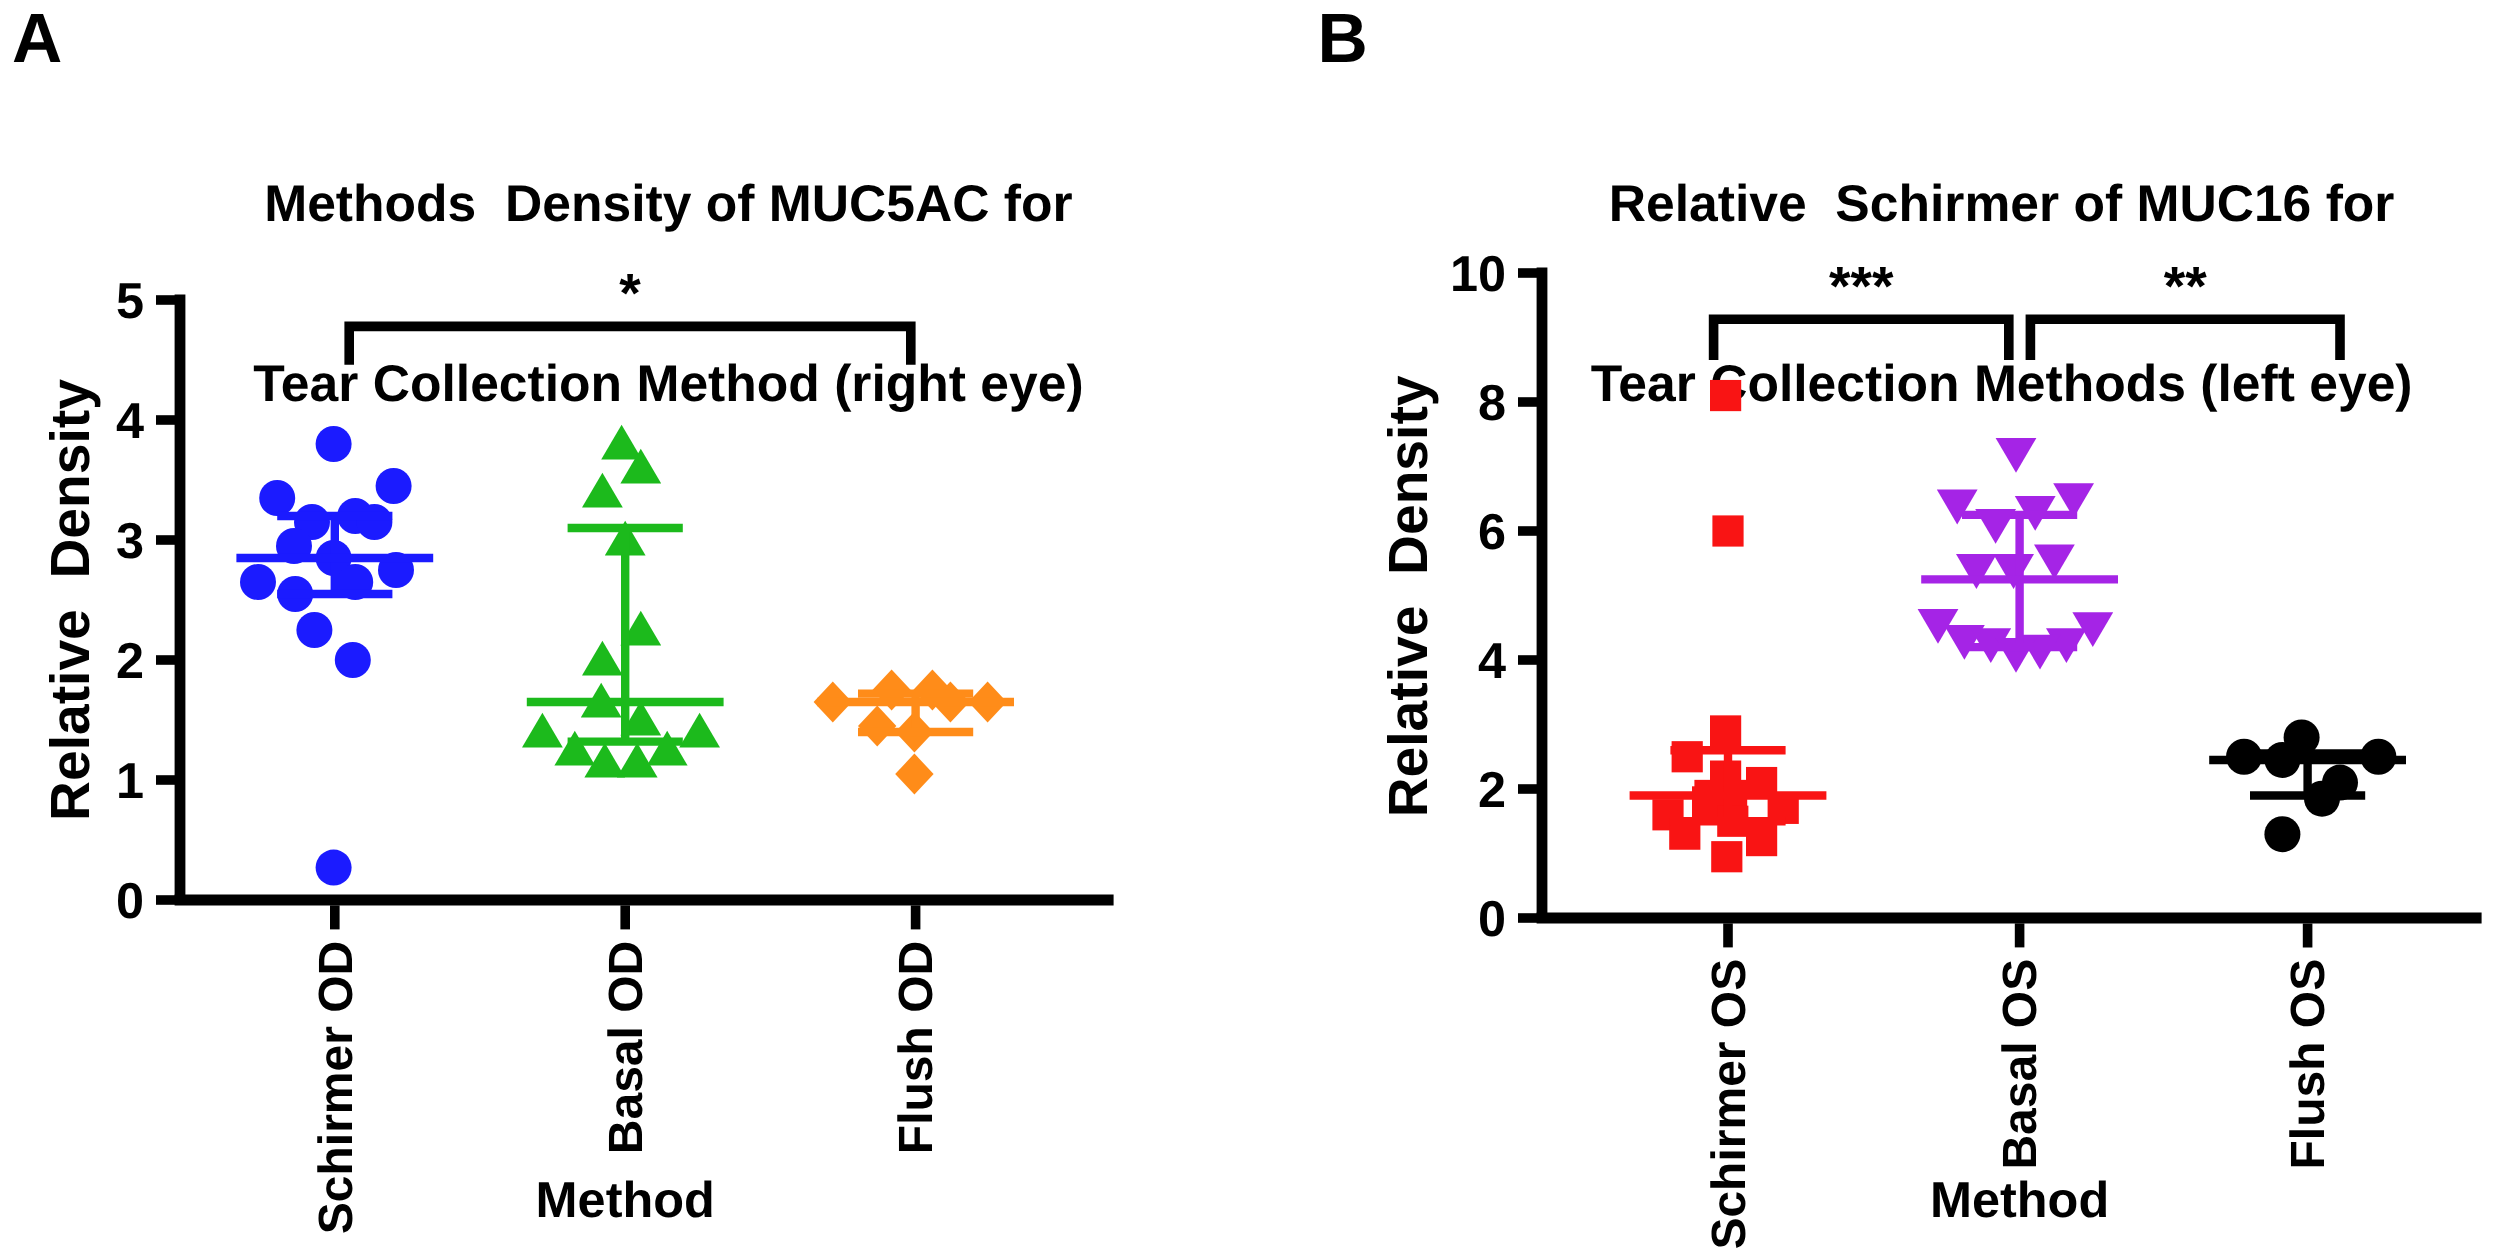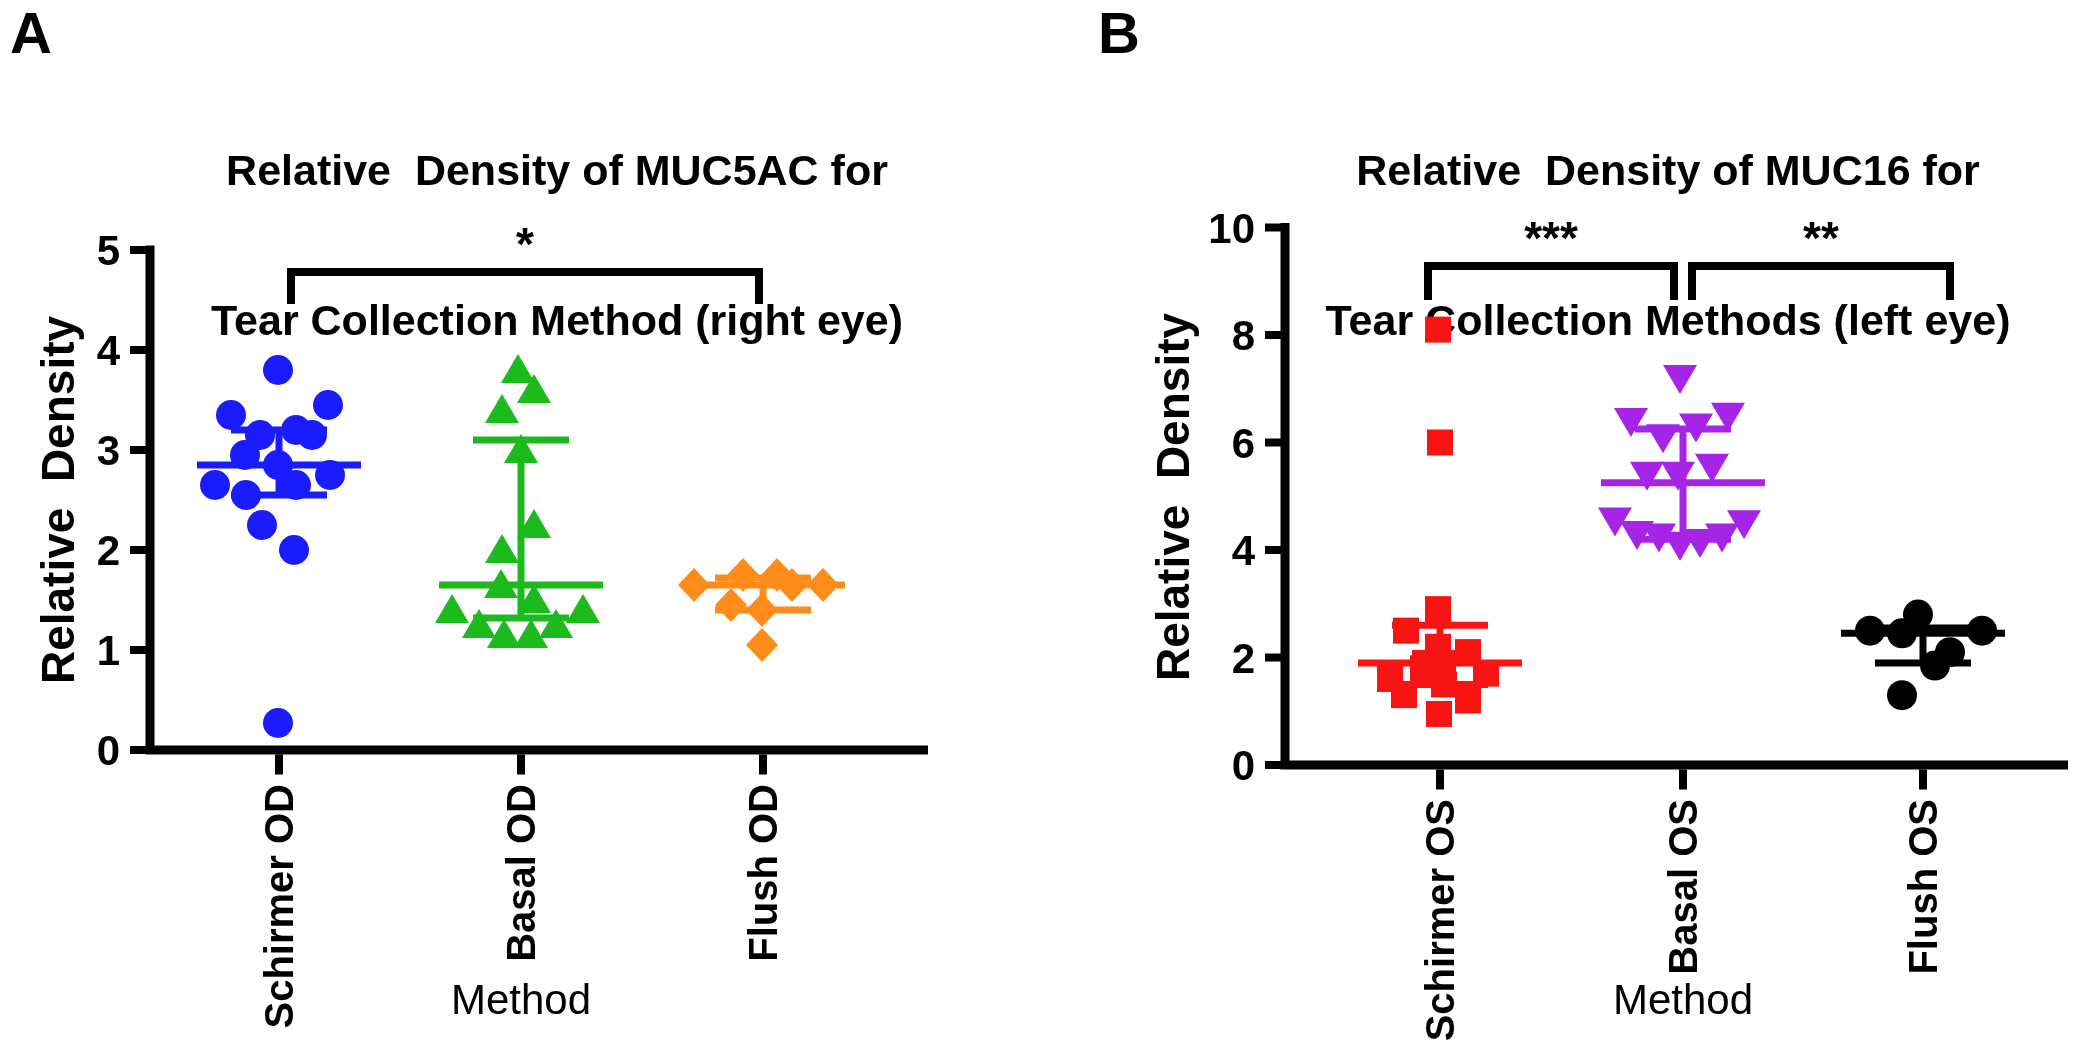--- a/index.html
+++ b/index.html
@@ -43,45 +43,45 @@
     font-weight: bold;
     color: #000;
     white-space: pre;
     transform: translate(-50%, -50%) rotate(-90deg);
   }
   #ylabel-a { left: 58px;   top: 500px; }
   #ylabel-b { left: 1173px; top: 497px; }
   .x-axis-title {
     position: absolute;
     font-size: 42px;
-    font-weight: normal;
+    font-weight: bold;
     color: #000;
     transform: translate(-50%, -50%);
   }
   #xlabel-a { left: 521px;  top: 1000px; }
   #xlabel-b { left: 1683px; top: 1000px; }
   svg text {
     font-family: "Liberation Sans", sans-serif;
     fill: #000;
   }
 </style>
 </head>
 <body>
 
 <div id="figure">
 
   <div class="panel-letter" id="panel-letter-a">A</div>
   <div class="panel-letter" id="panel-letter-b">B</div>
 
   <div class="panel-title" id="title-a">
-    <div>Relative  Density of MUC5AC for</div>
+    <div>Methods  Density of MUC5AC for</div>
     <div>Tear Collection Method (right eye)</div>
   </div>
   <div class="panel-title" id="title-b">
-    <div>Relative  Density of MUC16 for</div>
+    <div>Relative  Schirmer of MUC16 for</div>
     <div>Tear Collection Methods (left eye)</div>
   </div>
 
   <div class="y-axis-title" id="ylabel-a">Relative  Density</div>
   <div class="y-axis-title" id="ylabel-b">Relative  Density</div>
 
   <div class="x-axis-title" id="xlabel-a">Method</div>
   <div class="x-axis-title" id="xlabel-b">Method</div>
 
   <svg id="plot-svg" width="2088" height="1045" viewBox="0 0 2088 1045" style="position:absolute; left:0; top:0;">

